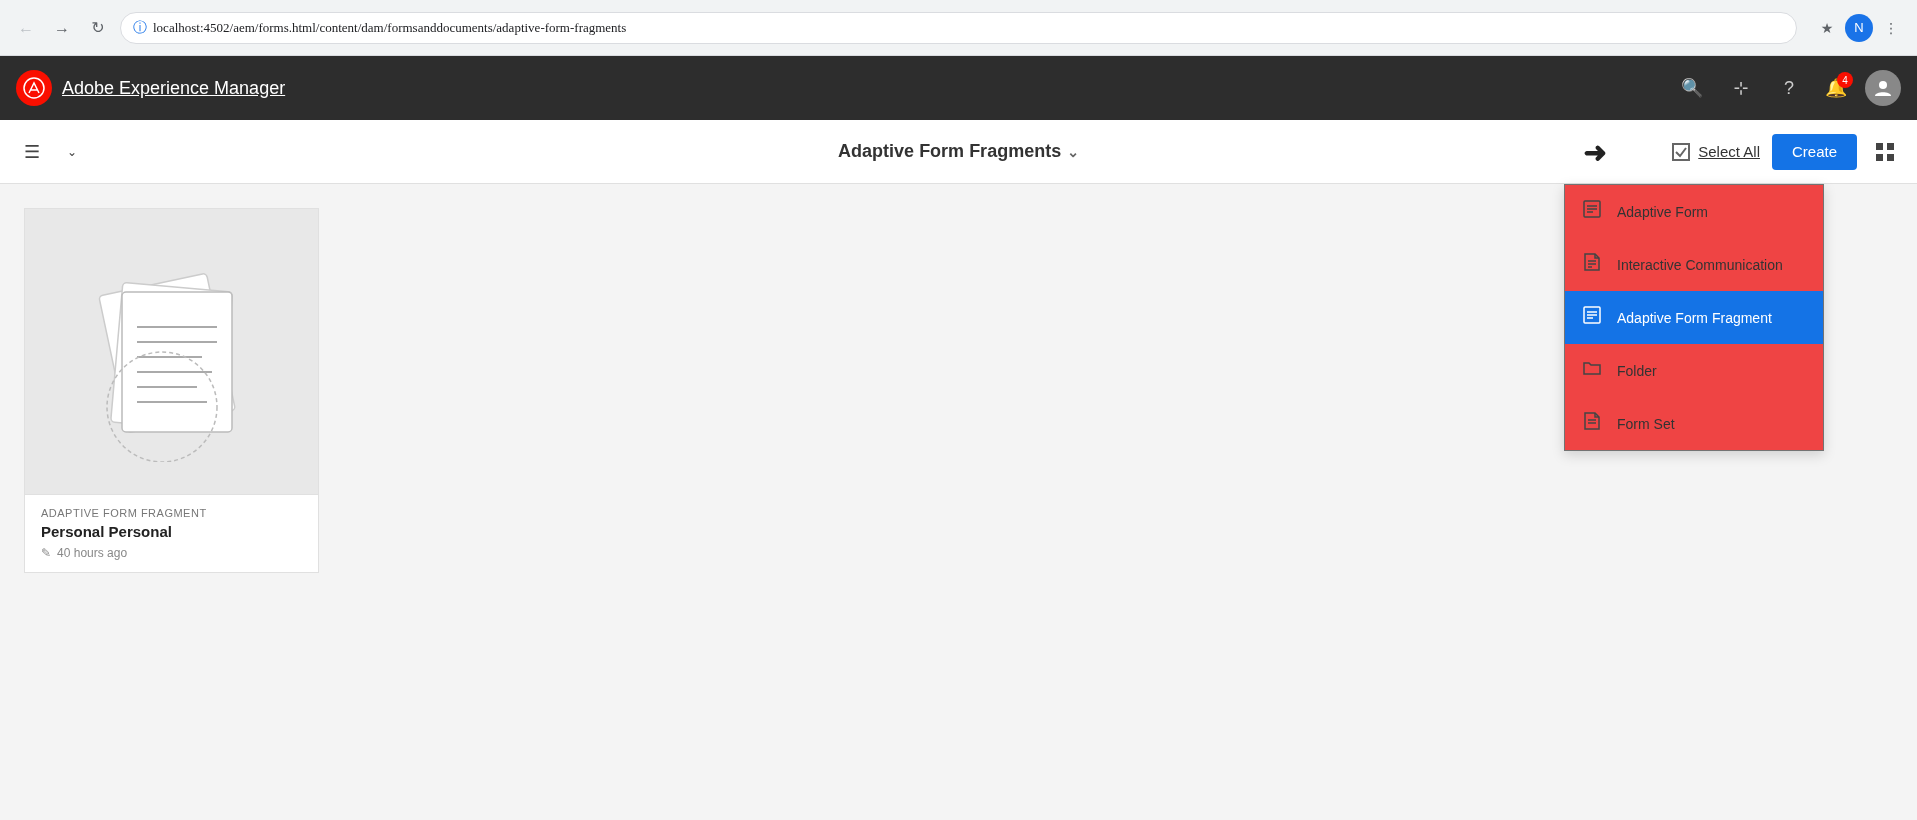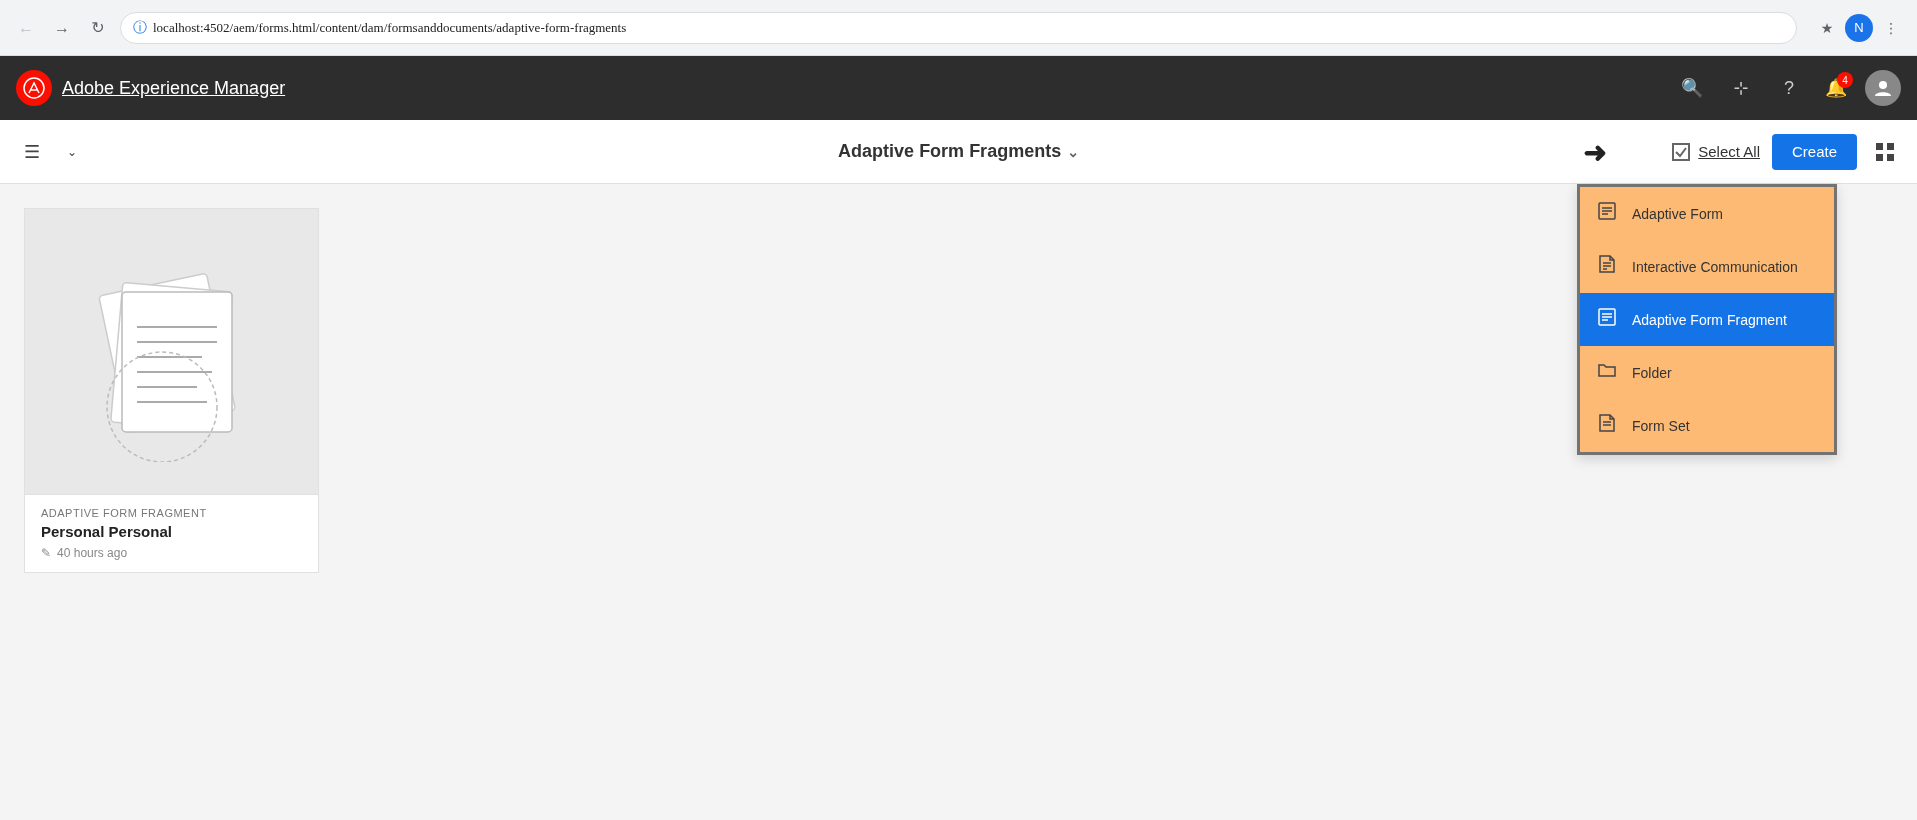--- a/index.html
+++ b/index.html
@@ -208,24 +208,24 @@
       top: 50%;
       transform: translateY(-50%);
       font-size: 28px;
       color: #222;
       font-weight: bold;
     }
 
     
     .dropdown-menu {
       position: absolute;
-      right: 80px;
+      right: 93px;
       top: 64px;
-      background: #fdba74;
-      border: 3px solid #737373;
+      background: #ef4444;
+      border: 1px solid #737373;
       box-shadow: 0 4px 12px rgba(0,0,0,0.15);
       width: 260px;
       z-index: 100;
     }
     .dropdown-item {
       display: flex;
       align-items: center;
       padding: 14px 16px;
       gap: 14px;
       cursor: pointer;

